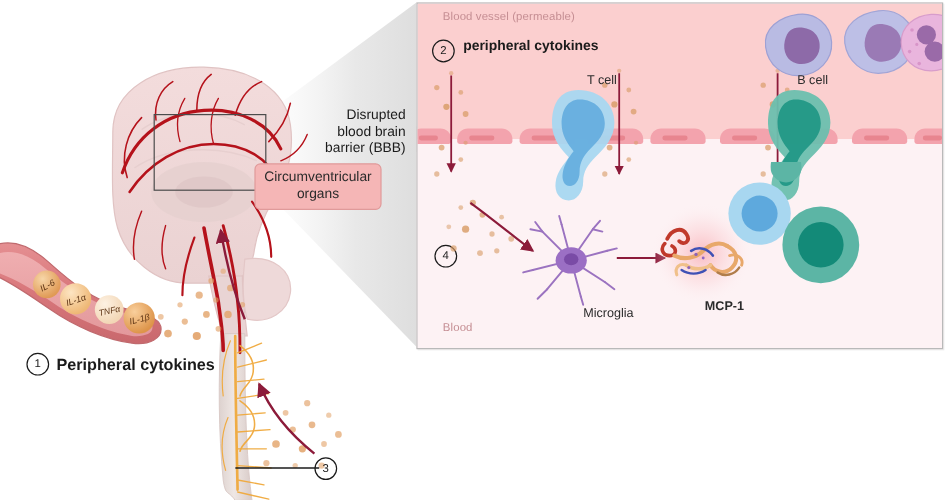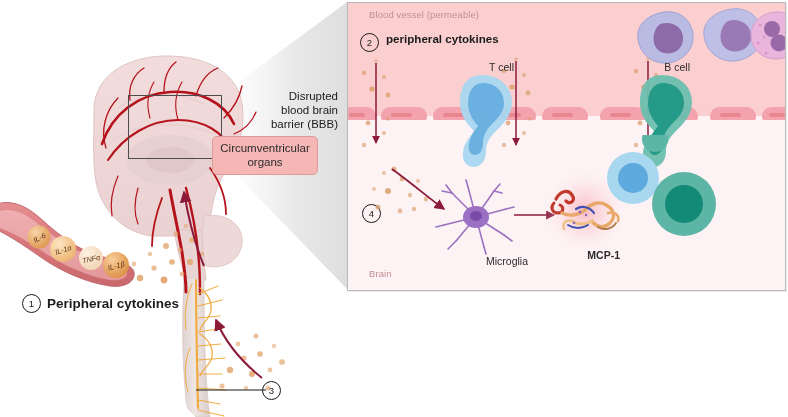--- a/index.html
+++ b/index.html
@@ -240,21 +240,21 @@
 
   <svg class="abs" style="left:340px;top:104px;" width="22" height="26">
     <path d="M20,2 L8,2 L8,22 L20,22" fill="none" stroke="#4c4c4c" stroke-width="1.2"></path>
   </svg>
 
   <div class="abs" id="panel">
     <div id="vessel"></div>
     <div id="brainbg"></div>
 
     <div class="abs region-lbl" style="left:9px;top:6px;">Blood vessel (permeable)</div>
-    <div class="abs region-lbl" style="left:9px;top:265px;">Brain</div>
+    <div class="abs region-lbl" style="left:9px;top:265px;">Blood</div>
 
     <div class="abs" style="left:12px;top:29px;display:flex;gap:7px;align-items:flex-start;">
       <div class="step-num" style="margin-top:1px;">2</div>
       <div style="font-size:11.6px;font-weight:bold;line-height:1.28;color:#1b1b1b;">
         <div>peripheral cytokines</div>
       </div>
     </div>
 
     <div class="abs step-num" style="left:14px;top:201px;">4</div>
 

